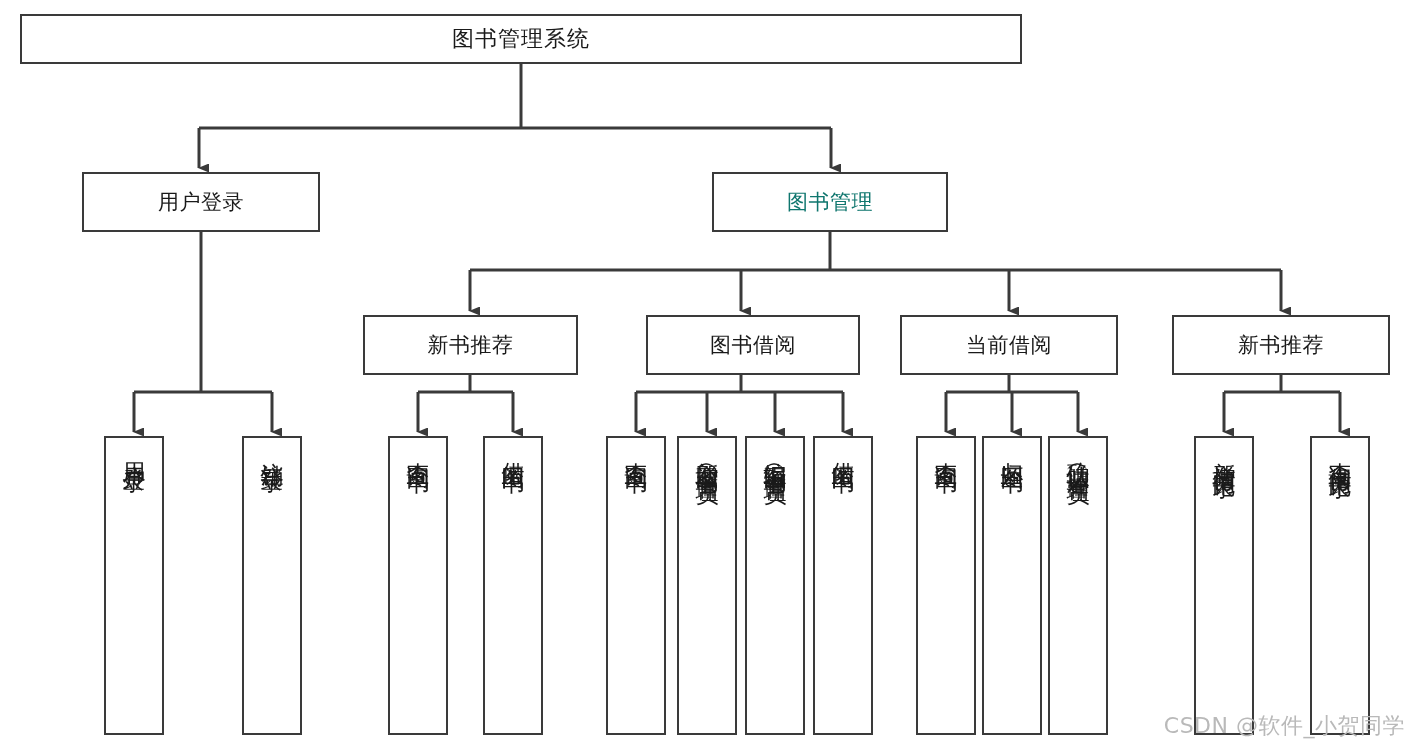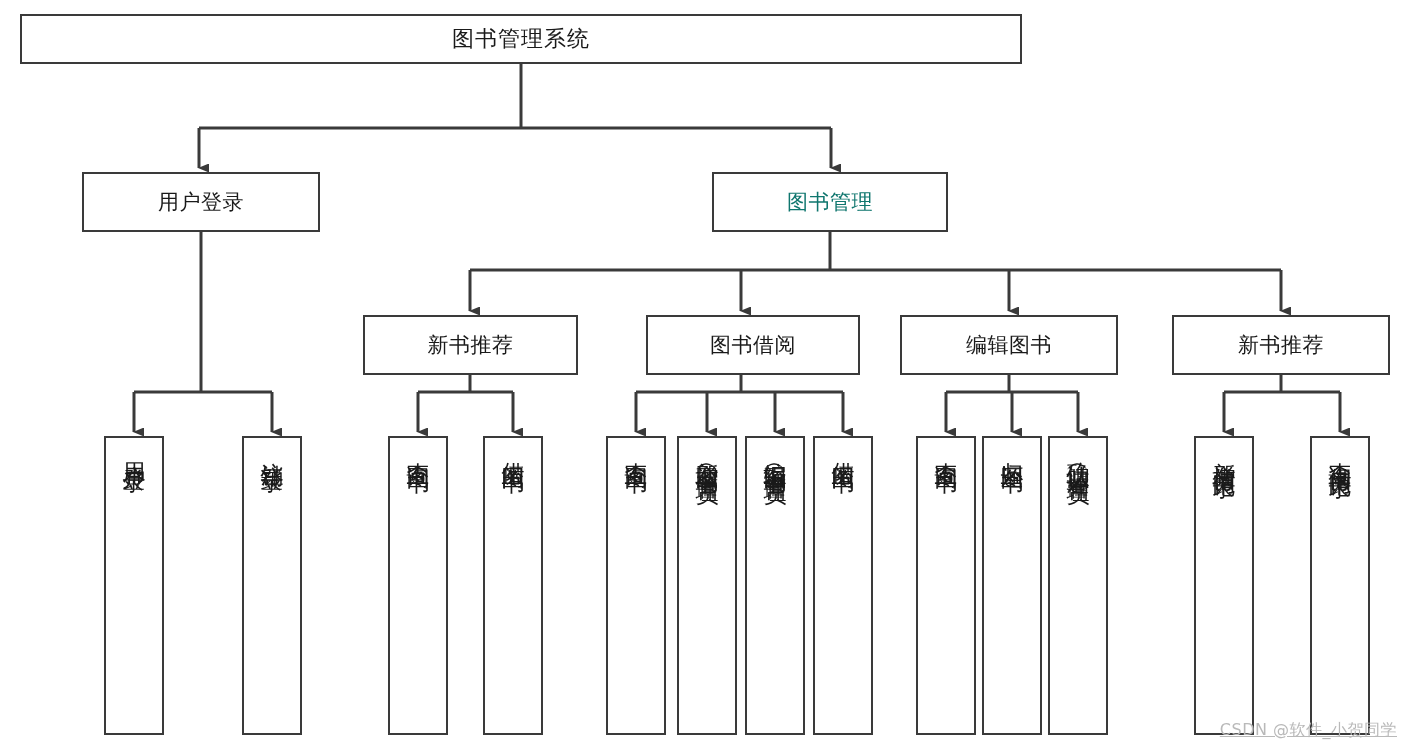--- a/index.html
+++ b/index.html
@@ -59,28 +59,27 @@
   .node.vert .node-label {
     writing-mode: vertical-rl;
     text-orientation: upright;
     font-size: 23px;
     letter-spacing: 3px;
     line-height: 1;
     white-space: nowrap;
   }
   .watermark {
     position: absolute;
-    right: 8px;
+    right: 0;
     bottom: 6px;
-    font-size: 16px;
+    font-size: 22px;
     color: #b9b9b9;
     letter-spacing: 0.5px;
     white-space: nowrap;
     font-family: "DejaVu Sans", "Liberation Sans", sans-serif;
-    text-decoration: underline;
   }
 </style>
 </head>
 <body>
 
 <div id="canvas" style="background: rgb(255, 255, 255);">
 
   <svg class="edges" viewBox="0 0 1405 747" xmlns="http://www.w3.org/2000/svg">
     <defs>
       <marker id="arrow" markerWidth="9" markerHeight="11" refX="4.5" refY="10" orient="auto" markerUnits="userSpaceOnUse">
@@ -142,21 +141,21 @@
     <span class="node-label">图书管理</span>
   </div>
 
   <div class="node horiz" style="left: 363px; top: 315px; width: 215px; height: 60px; border-color: rgb(58, 58, 58); color: rgb(26, 26, 26);">
     <span class="node-label">新书推荐</span>
   </div>
   <div class="node horiz" style="left: 634px; top: 315px; width: 214px; height: 60px; border-color: rgb(58, 58, 58); color: rgb(26, 26, 26); margin-left: 12px;">
     <span class="node-label">图书借阅</span>
   </div>
   <div class="node horiz" style="left: 900px; top: 315px; width: 218px; height: 60px; border-color: rgb(58, 58, 58); color: rgb(26, 26, 26);">
-    <span class="node-label">编辑图书</span>
+    <span class="node-label">当前借阅</span>
   </div>
   <div class="node horiz" style="left: 1172px; top: 315px; width: 218px; height: 60px; border-color: rgb(58, 58, 58); color: rgb(26, 26, 26);">
     <span class="node-label">新书推荐</span>
   </div>
 
   <div class="node vert" style="left: 104px; top: 436px; width: 60px; height: 299px; border-color: rgb(58, 58, 58); color: rgb(26, 26, 26);">
     <span class="node-label">用户登录</span>
   </div>
   <div class="node vert" style="left: 242px; top: 436px; width: 60px; height: 299px; border-color: rgb(58, 58, 58); color: rgb(26, 26, 26);">
     <span class="node-label">注销登录</span>

